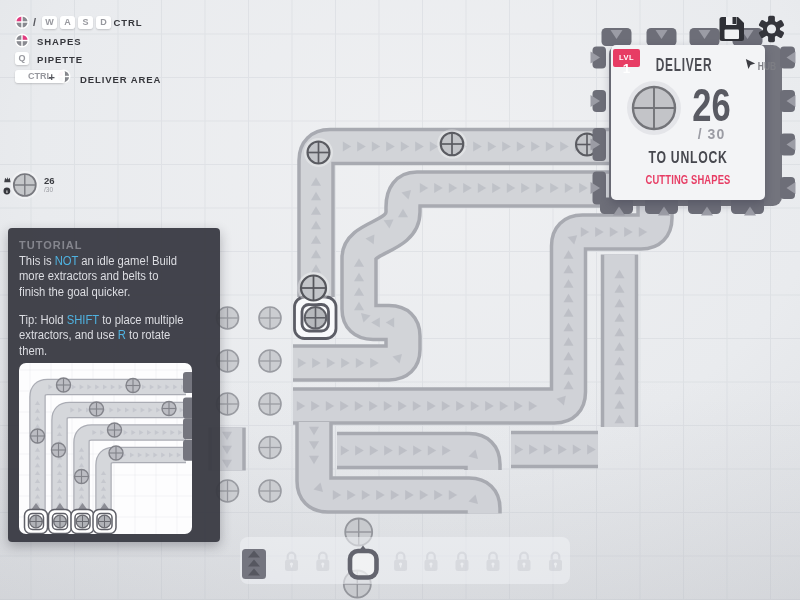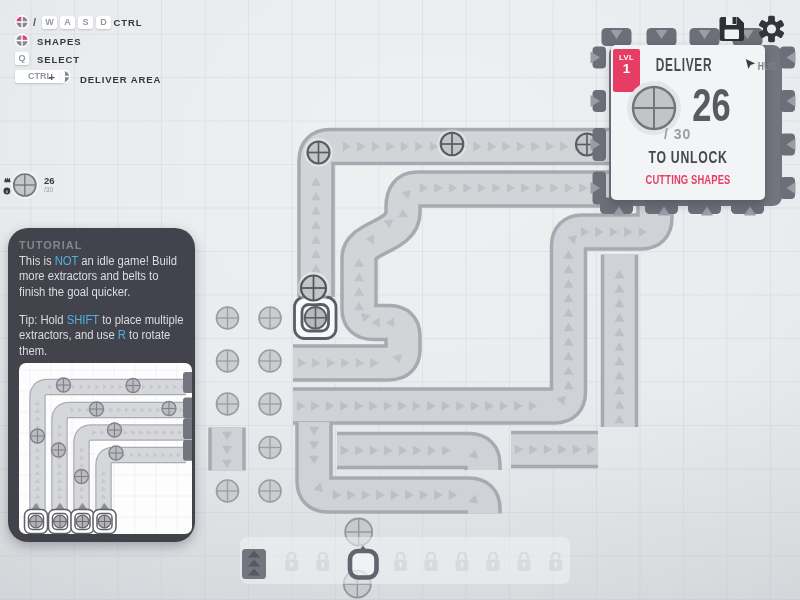--- a/index.html
+++ b/index.html
@@ -10,40 +10,40 @@
 .bg{position:absolute;left:0;top:0;width:800px;height:600px;
  background:radial-gradient(ellipse 880px 680px at 430px 155px,#eff0f2 0%,#e9ebee 45%,#d5d7db 100%)}
 #map{position:absolute;left:0;top:0}
 .keys{position:absolute;left:0;top:0;width:200px;height:100px}
 .key{position:absolute;height:13px;background:rgba(255,255,255,0.96);border-radius:3px;
  color:#97989e;font-size:9px;font-weight:bold;text-align:center;line-height:13px;
  box-shadow:0 1px 2px rgba(0,0,0,0.18)}
 .slash{position:absolute;font-size:11px;font-weight:bold;color:#55565c}
 .klabel{position:absolute;font-size:9.5px;font-weight:bold;color:#36373c;letter-spacing:0.9px}
 .pinned{position:absolute;left:0;top:165px;width:130px;height:40px}
-.tut{position:absolute;left:8px;top:228px;width:187px;height:314px;background:rgba(57,58,66,0.95);
- border-radius:20px;box-shadow:0 4px 12px rgba(30,30,40,0.3)}
+.tut{position:absolute;left:8px;top:228px;width:212px;height:314px;background:rgba(57,58,66,0.95);
+ border-radius:4px;box-shadow:0 4px 12px rgba(30,30,40,0.3)}
 .tut-h{position:absolute;left:11px;top:11px;font-size:11px;font-weight:bold;color:#85868e;letter-spacing:1px}
 .tut-b{position:absolute;left:11px;top:26px;width:195px;font-size:12.5px;line-height:15.4px;color:#dcdde2;white-space:nowrap;transform:scaleX(0.90);transform-origin:left top}
 .tut-b .bl{color:#4fb2e0}
 .tut-b .gap{height:12.8px}
 .tut-img{position:absolute;left:11px;top:135px}
 .hubpanel{position:absolute;left:611px;top:45px;width:154px;height:155px;background:#f3f4f6;
  border-radius:5px;box-shadow:0 4px 10px rgba(50,50,70,0.35)}
-.lvl{position:absolute;left:2px;top:4px;width:27px;height:43px;background:#e73c64;border-radius:2px;color:#fff;text-align:center}
+.lvl{position:absolute;left:2px;top:4px;width:27px;height:18px;background:#e73c64;border-radius:2px;color:#fff;text-align:center}
 .lvl-t{font-size:7.5px;font-weight:bold;margin-top:3.5px;letter-spacing:0.5px}
 .lvl-n{font-size:13.5px;font-weight:bold;line-height:14px}
 .deliver{position:absolute;left:-4px;top:10px;width:100%;text-align:center;font-size:17.5px;
  font-weight:bold;color:#4b4c53;letter-spacing:1px;transform:scaleX(0.68)}
 .hublbl{position:absolute;left:134px;top:13px;width:60px;color:#7d7e84;font-size:10px;font-weight:bold;transform:scaleX(0.85);transform-origin:left}
 .hublbl span{margin-left:2px}
 .goal{position:absolute;left:0;top:28px}
 .amount{position:absolute;left:53px;top:33px;width:95px;text-align:center;font-size:46px;font-weight:bold;
  color:#595a62;transform:scaleX(0.75)}
-.total{position:absolute;left:53px;top:81px;width:95px;font-size:14px;font-weight:bold;color:#9b9ca4;letter-spacing:1px}
+.total{position:absolute;left:53px;top:81px;width:95px;text-align:center;font-size:14px;font-weight:bold;color:#9b9ca4;letter-spacing:1px}
 .unlock{position:absolute;left:0;top:103px;width:100%;text-align:center;font-size:17px;
  font-weight:bold;color:#46474e;letter-spacing:1px;transform:scaleX(0.72)}
 .reward{position:absolute;left:0;top:128px;width:100%;text-align:center;font-size:12.5px;
  font-weight:bold;color:#e73c64;letter-spacing:0.2px;transform:scaleX(0.75)}
 .topicons{position:absolute;left:700px;top:0}
 .toolbar{position:absolute;left:235px;top:535px;width:340px;height:52px}
 .toolbar svg{position:absolute;left:0;top:0}
 .toolbar::before{content:"";position:absolute;left:5px;top:2px;width:330px;height:47px;border-radius:8px;
  background:rgba(240,242,245,0.55)}
 </style></head>
@@ -388,21 +388,21 @@
         <circle cx="63.5" cy="76.5" r="6.3" fill="none" stroke="#fff" stroke-width="1.4"></circle>
       </svg>
 <div class="slash" style="left:33px;top:16px">/</div>
 <div class="key" style="left:42px;top:16px;width:15px">W</div>
 <div class="key" style="left:60px;top:16px;width:15px">A</div>
 <div class="key" style="left:78px;top:16px;width:15px">S</div>
 <div class="key" style="left:96px;top:16px;width:15px">D</div>
 <div class="klabel" style="left:113.5px;top:17px">CTRL</div>
 <div class="klabel" style="left:37px;top:36px">SHAPES</div>
 <div class="key" style="left:15px;top:52px;width:14px">Q</div>
-<div class="klabel" style="left:37px;top:54px">SELECT</div>
+<div class="klabel" style="left:37px;top:54px">PIPETTE</div>
 <div class="key" style="left:15px;top:70px;width:50px">CTRL</div>
 <div class="slash" style="left:48.5px;top:71px">+</div>
 <div class="klabel" style="left:80px;top:74px">DELIVER AREA</div>
 </div>
 
 <div class="pinned">
 <svg width="130" height="40" viewBox="0 0 130 40">
 <path d="M4.2,17.3 h6.4 l-0.9,-4.6 -1.6,1.8 -0.7,-2.6 -0.7,2.6 -1.6,-1.8 Z" fill="#3e3f45"></path>
 <circle cx="6.9" cy="26" r="3.4" fill="#37383e"></circle>
 <text x="6.9" y="28.2" font-size="5" font-weight="bold" fill="#fff" text-anchor="middle" font-family="Liberation Serif">i</text>

